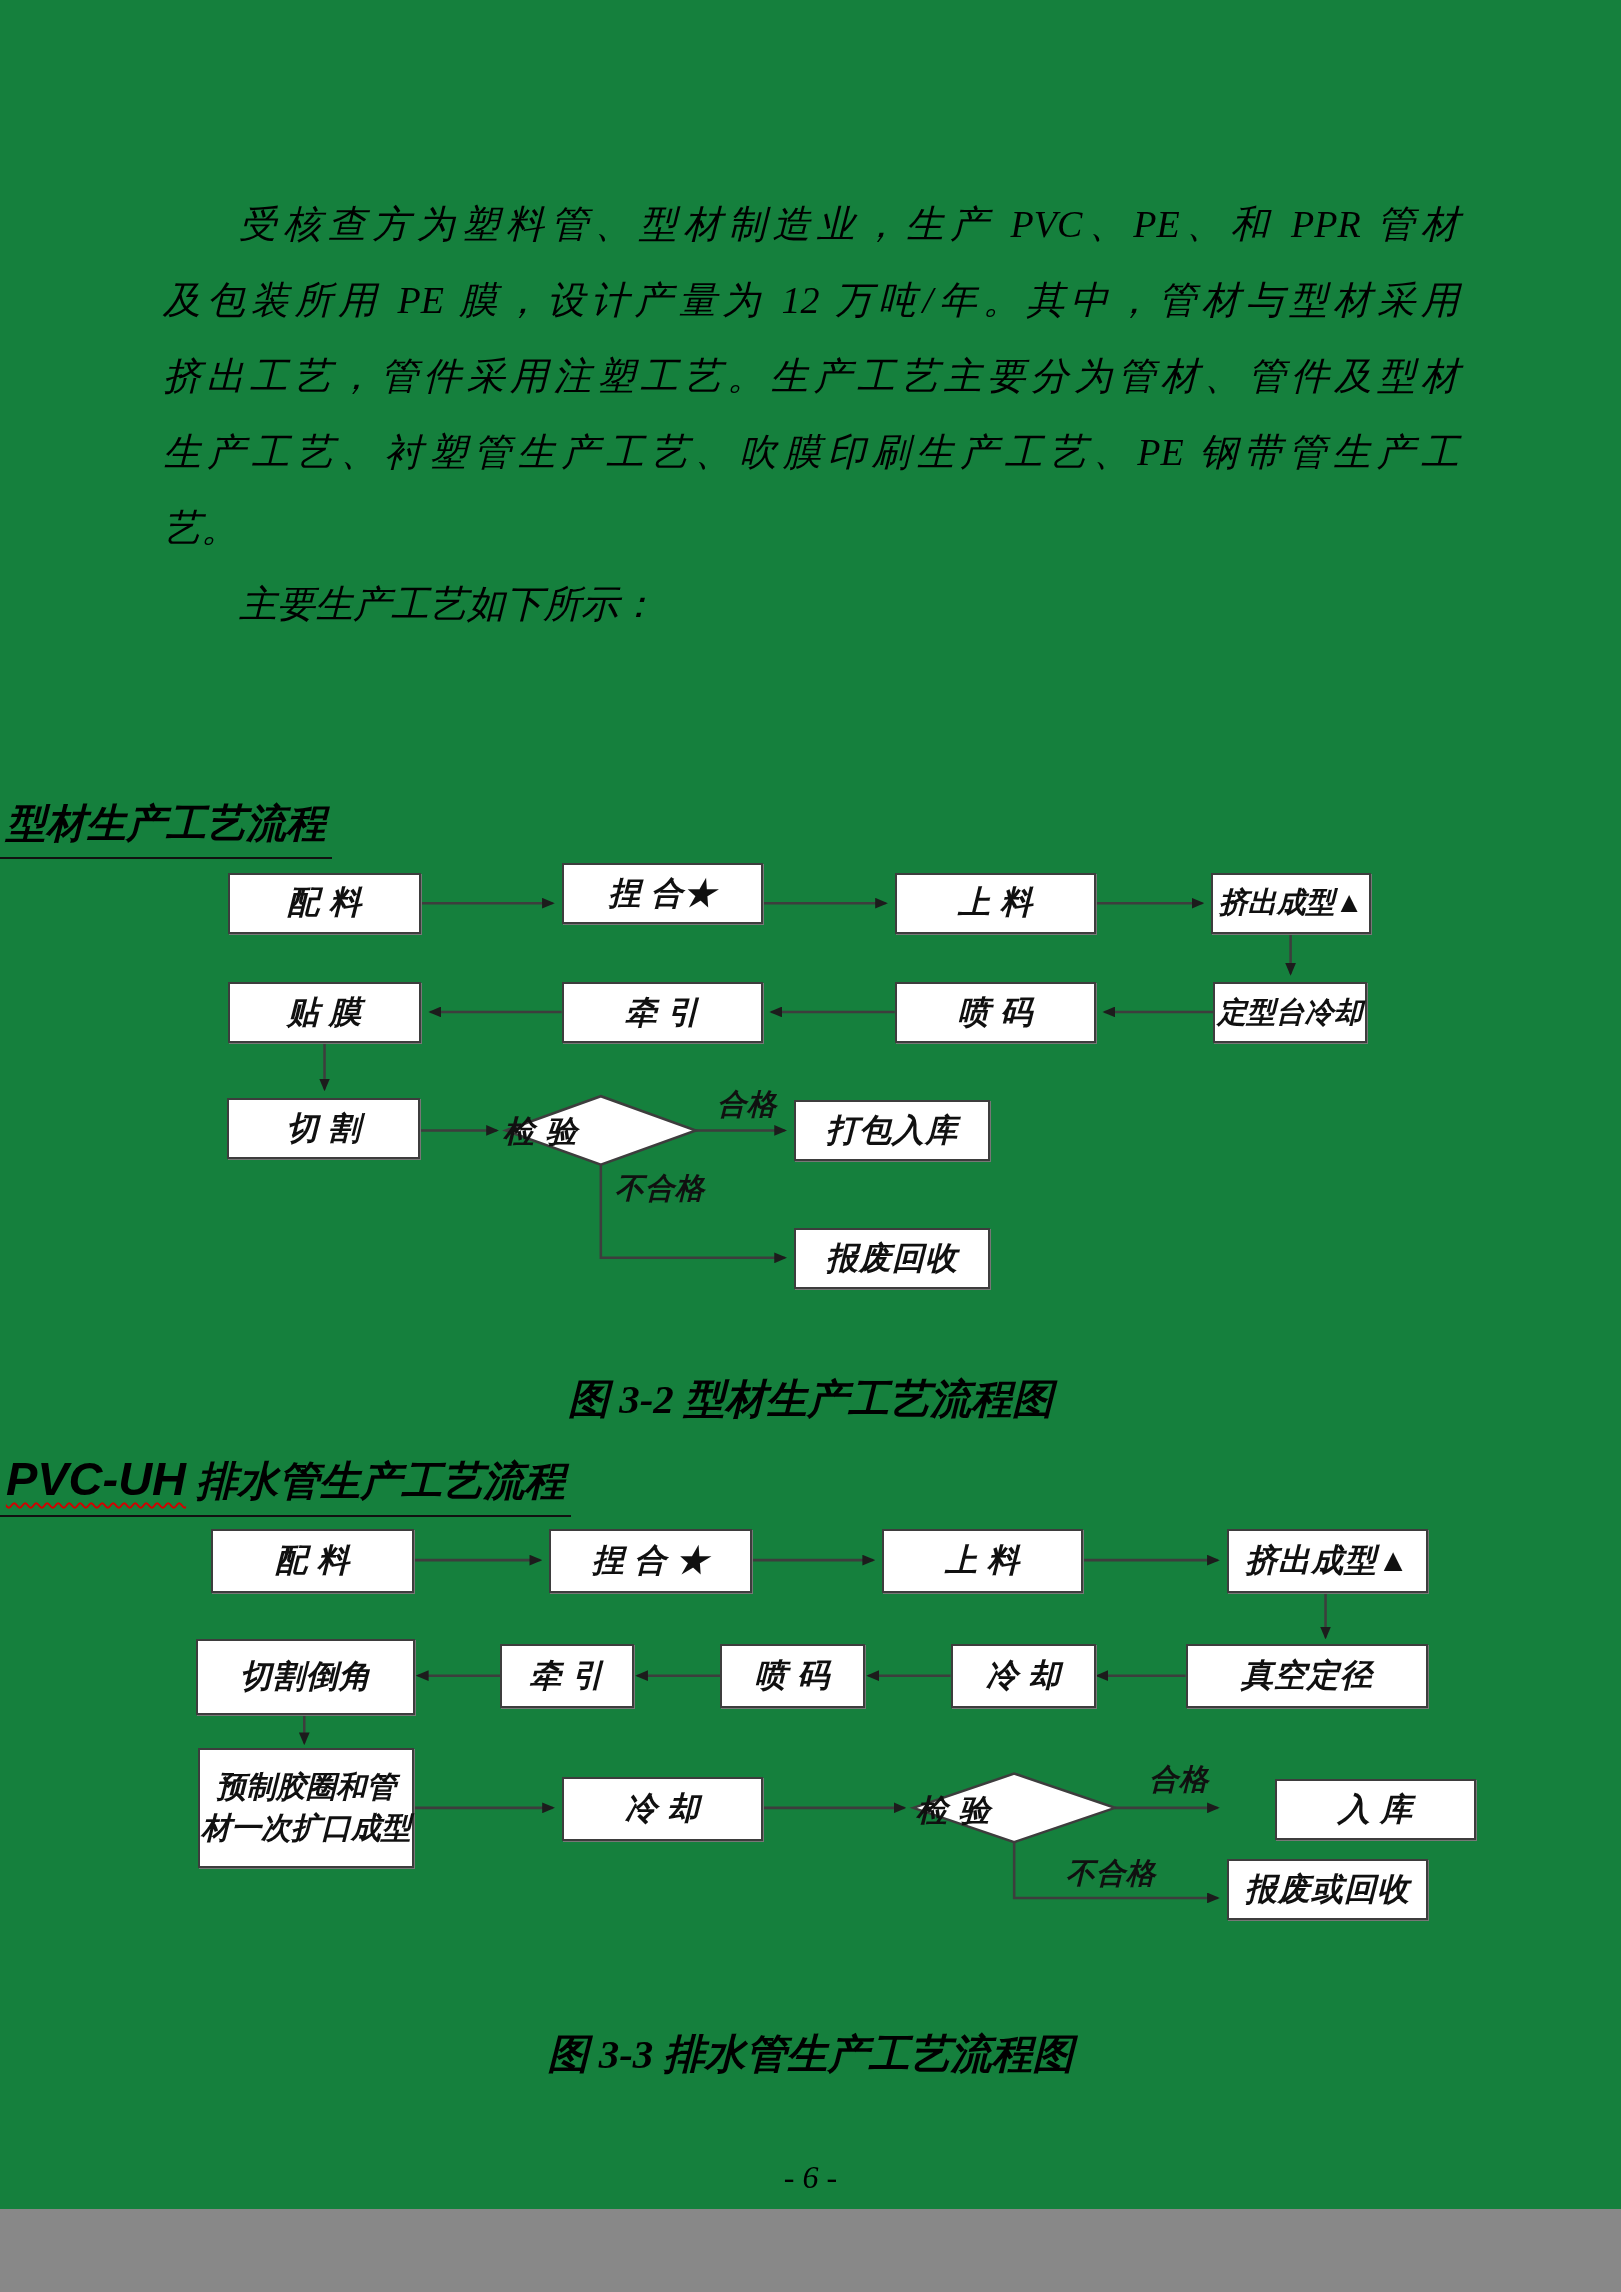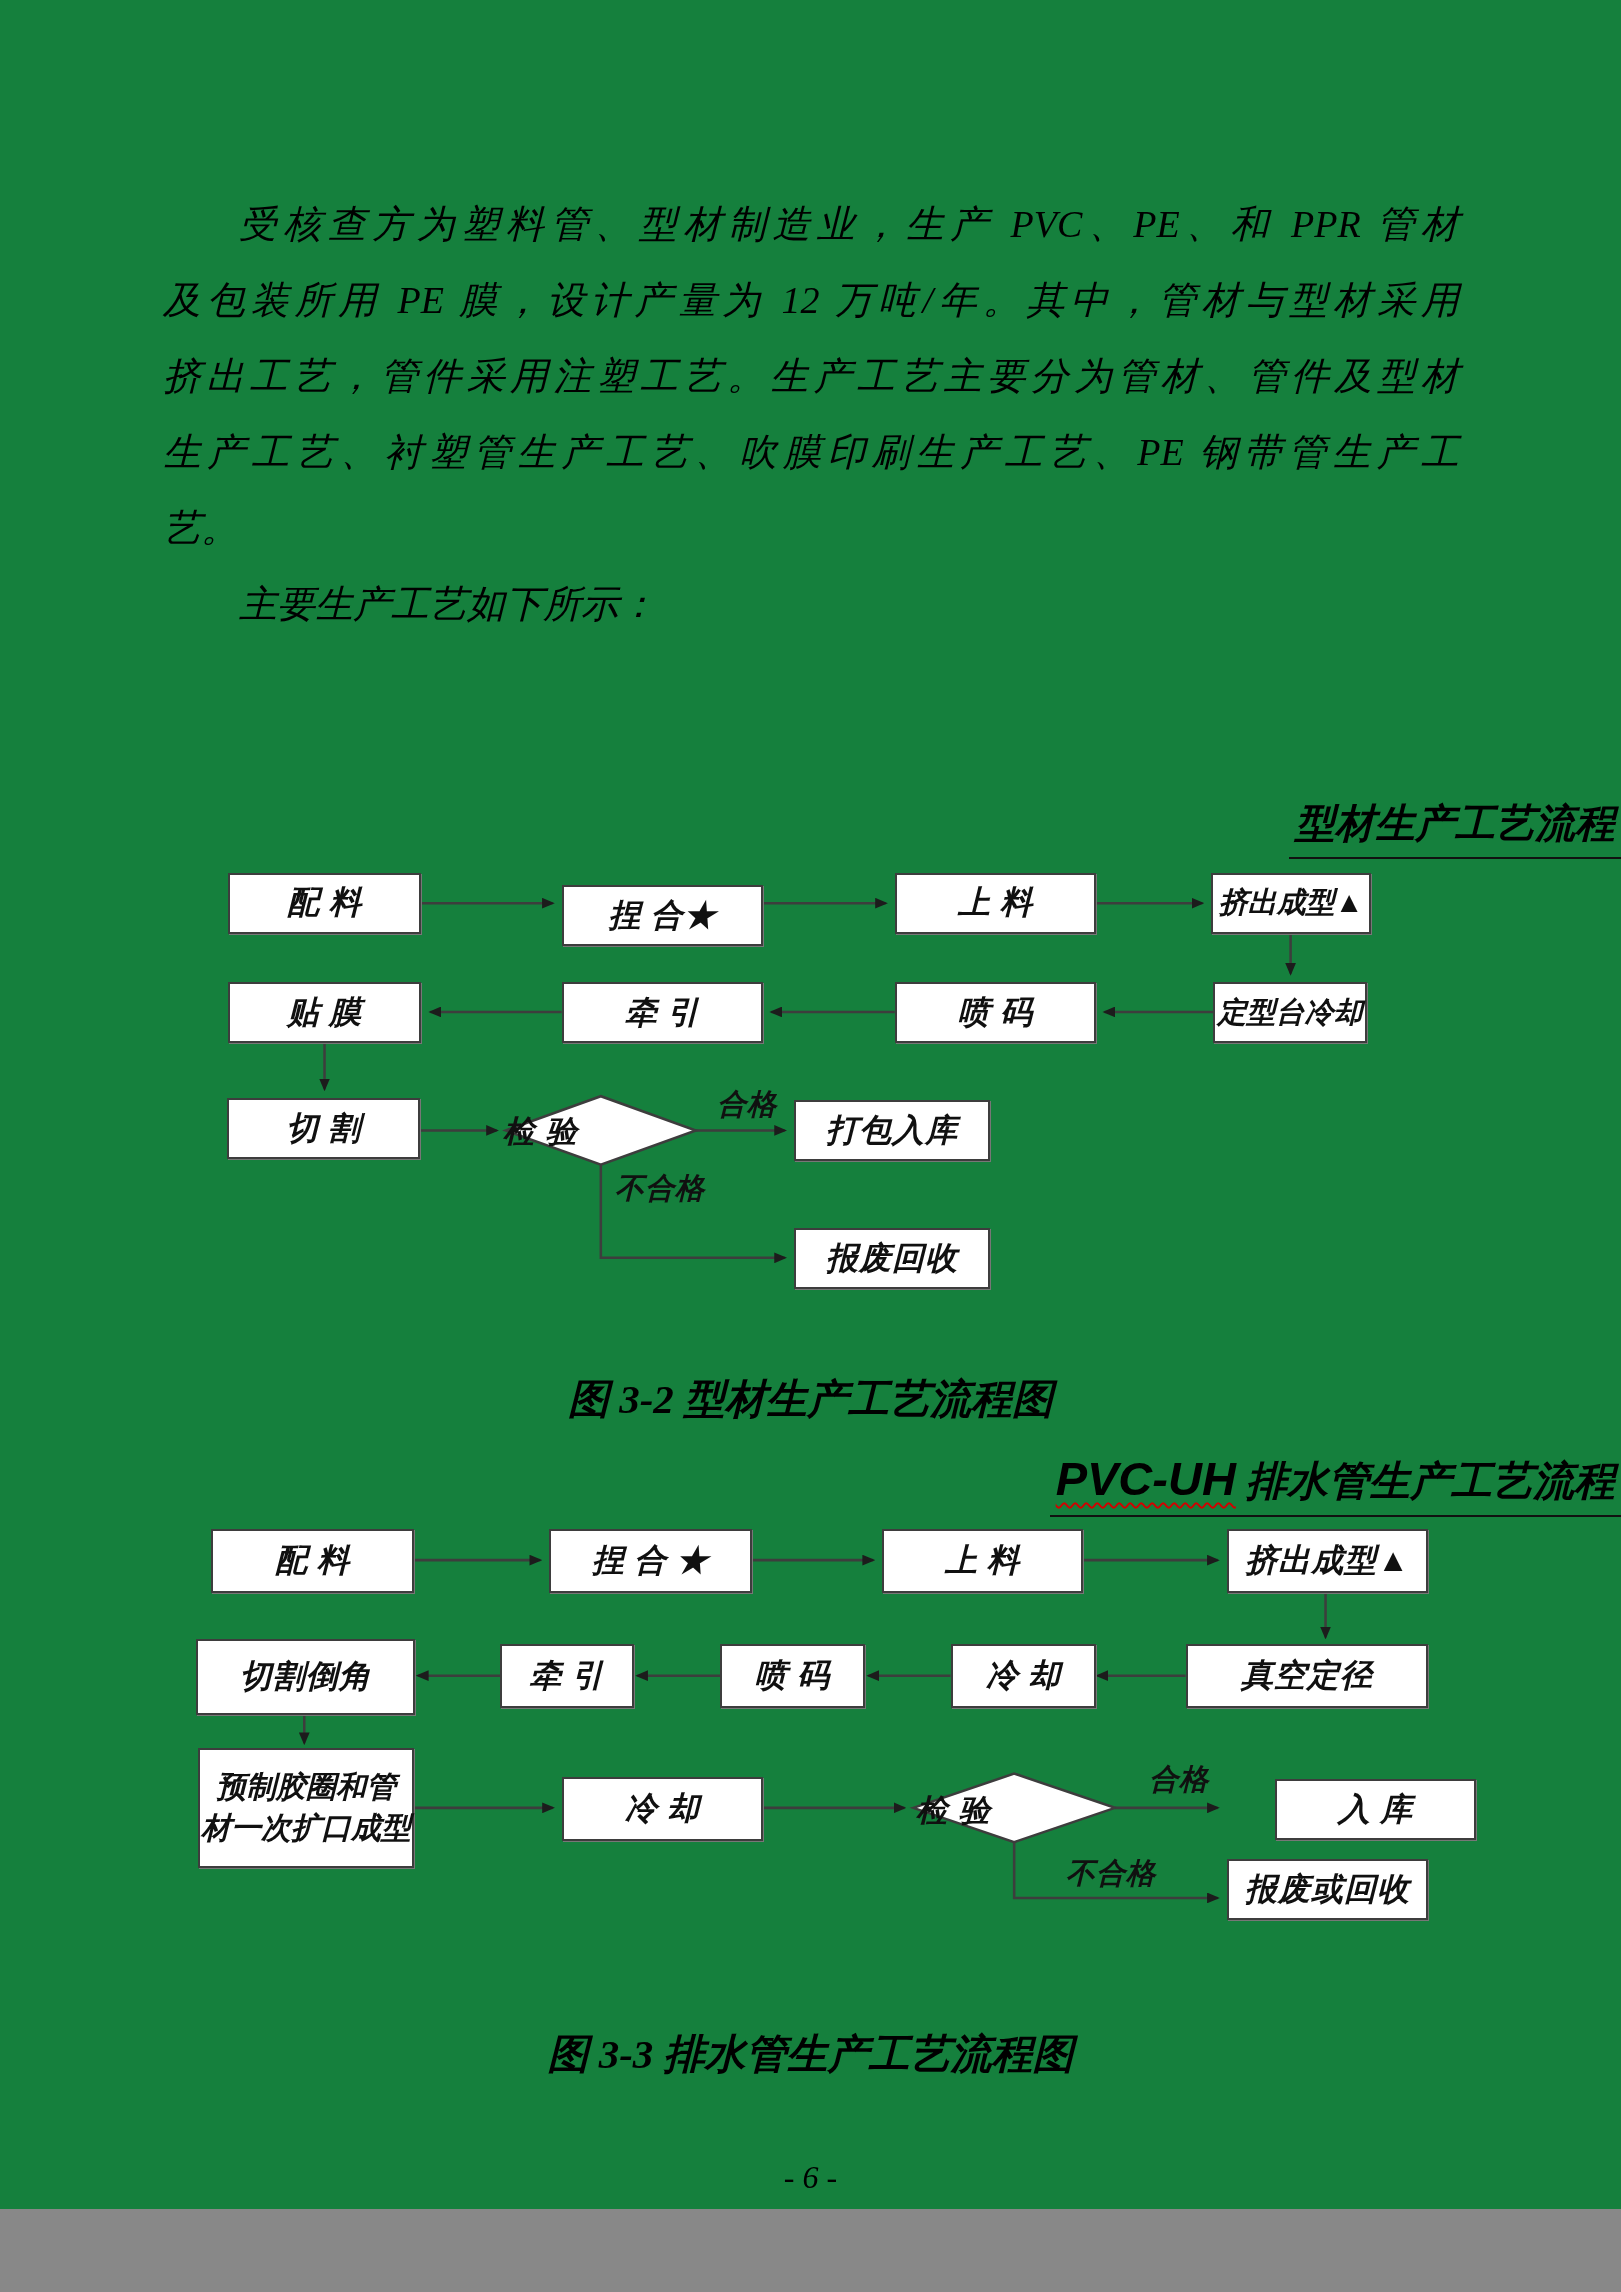--- a/index.html
+++ b/index.html
@@ -35,21 +35,21 @@
   .box.f30{font-size:29px;letter-spacing:0;}
   .box.two-line{flex-direction:column;justify-content:center;font-size:30px;letter-spacing:0;}
   .dlabel{
     position:absolute;font-weight:bold;font-size:31px;color:#101010;
     letter-spacing:2px;
   }
   .branch{
     position:absolute;font-weight:bold;font-size:29px;color:#101010;letter-spacing:1px;
   }
   .charttitle{
-    position:absolute;left:0;width:1621px;text-align:right;
+    position:absolute;left:0;width:1621px;text-align:left;
     font-weight:bold;color:#000;
   }
   .charttitle .tline{
     display:inline-block;border-bottom:2.9px solid #111;padding:0 5.9px 5.9px 5.9px;
   }
   #fc2-title{font-size:41px;}
   #fc1-title{font-size:40px;}
   .caption{
     position:absolute;left:0;width:1621px;text-align:center;
     font-weight:bold;font-size:41px;color:#000;
@@ -101,21 +101,21 @@
         <line x1="573" y1="152" x2="439" y2="152" marker-end="url(#m1)"></line>
         <line x1="331" y1="183" x2="331" y2="231" marker-end="url(#m1)"></line>
         <line x1="429" y1="273" x2="507" y2="273" marker-end="url(#m1)"></line>
         <polygon points="516,273 613,238 710,273 613,308" fill="#ffffff"></polygon>
         <line x1="710" y1="273" x2="801" y2="273" marker-end="url(#m1)"></line>
         <polyline points="613,308 613,403 801,403" marker-end="url(#m1)"></polyline>
       </g>
     </svg>
 
     <div class="box" style="left:228px;top:9.8px;width:193px;height:61px;">配 料</div>
-    <div class="box" style="left:562px;top:22px;width:201px;height:61px;text-align:right;">捏 合★</div>
+    <div class="box" style="left:562px;top:0;width:201px;height:61px;text-align:right;">捏 合★</div>
     <div class="box" style="left:895px;top:9.8px;width:201px;height:61px;">上 料</div>
     <div class="box f30" style="left:1211px;top:9.8px;width:160px;height:61px;">挤出成型▲</div>
 
     <div class="box" style="left:228px;top:119px;width:193px;height:61px;">贴 膜</div>
     <div class="box" style="left:562px;top:119px;width:201px;height:61px;">牵 引</div>
     <div class="box" style="left:895px;top:119px;width:201px;height:61px;">喷 码</div>
     <div class="box f30" style="left:1213px;top:119px;width:154px;height:61px;">定型台冷却</div>
 
     <div class="box" style="left:227px;top:235px;width:193px;height:61px;">切 割</div>
     <div class="dlabel" style="left:503px;top:248px;width:196px;">检 验</div>

